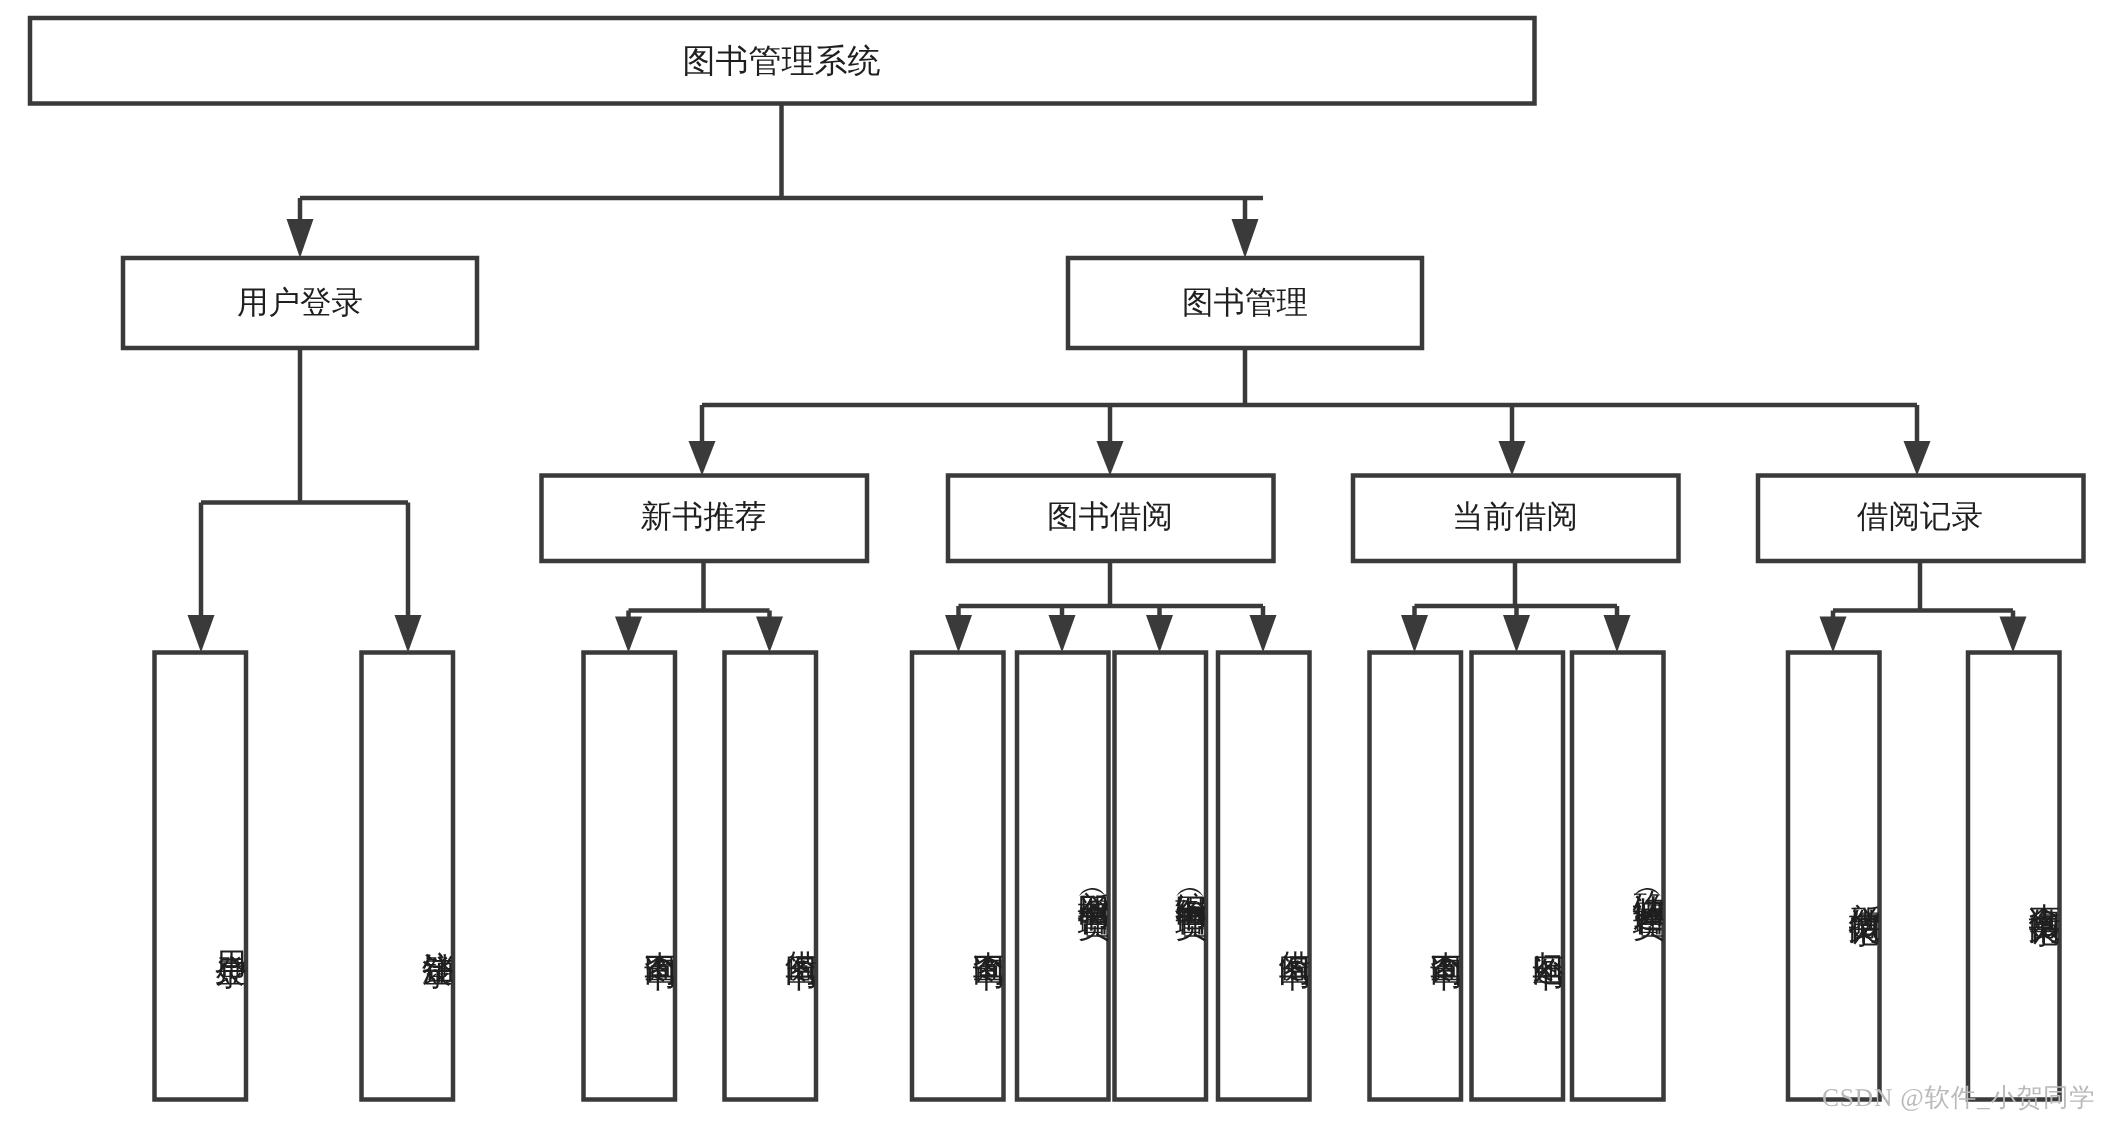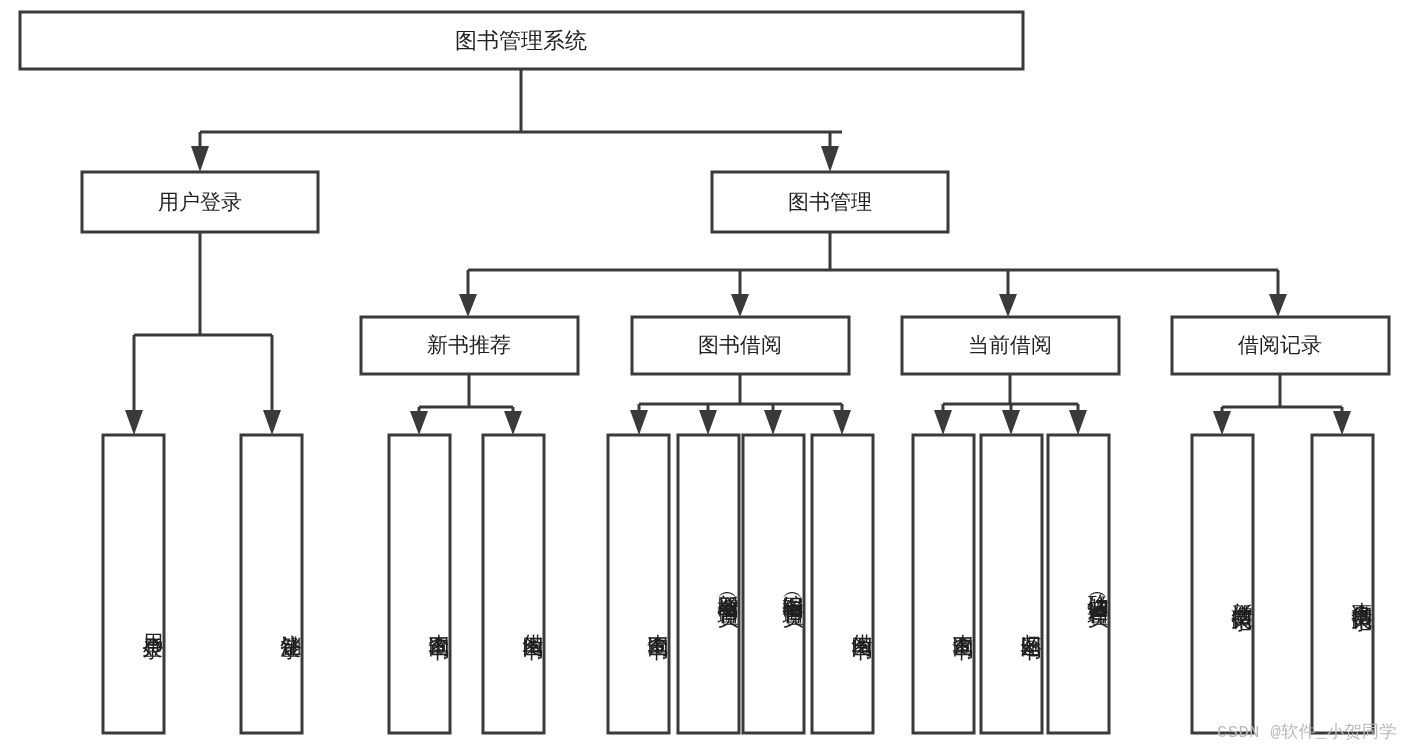--- a/index.html
+++ b/index.html
@@ -67,21 +67,21 @@
     display: flex;
     align-items: flex-start;
     justify-content: center;
     white-space: nowrap;
     pointer-events: none;
   }
   #watermark {
     position: absolute;
     right: 8px;
     bottom: 4px;
-    font-family: Liberation Mono, monospace;
+    font-family: Liberation Serif, serif;
     font-size: 17px;
     color: #b9b9b9;
     letter-spacing: 0.5px;
     white-space: nowrap;
     text-align: right;
   }
 </style>
 </head>
 <body>
 

